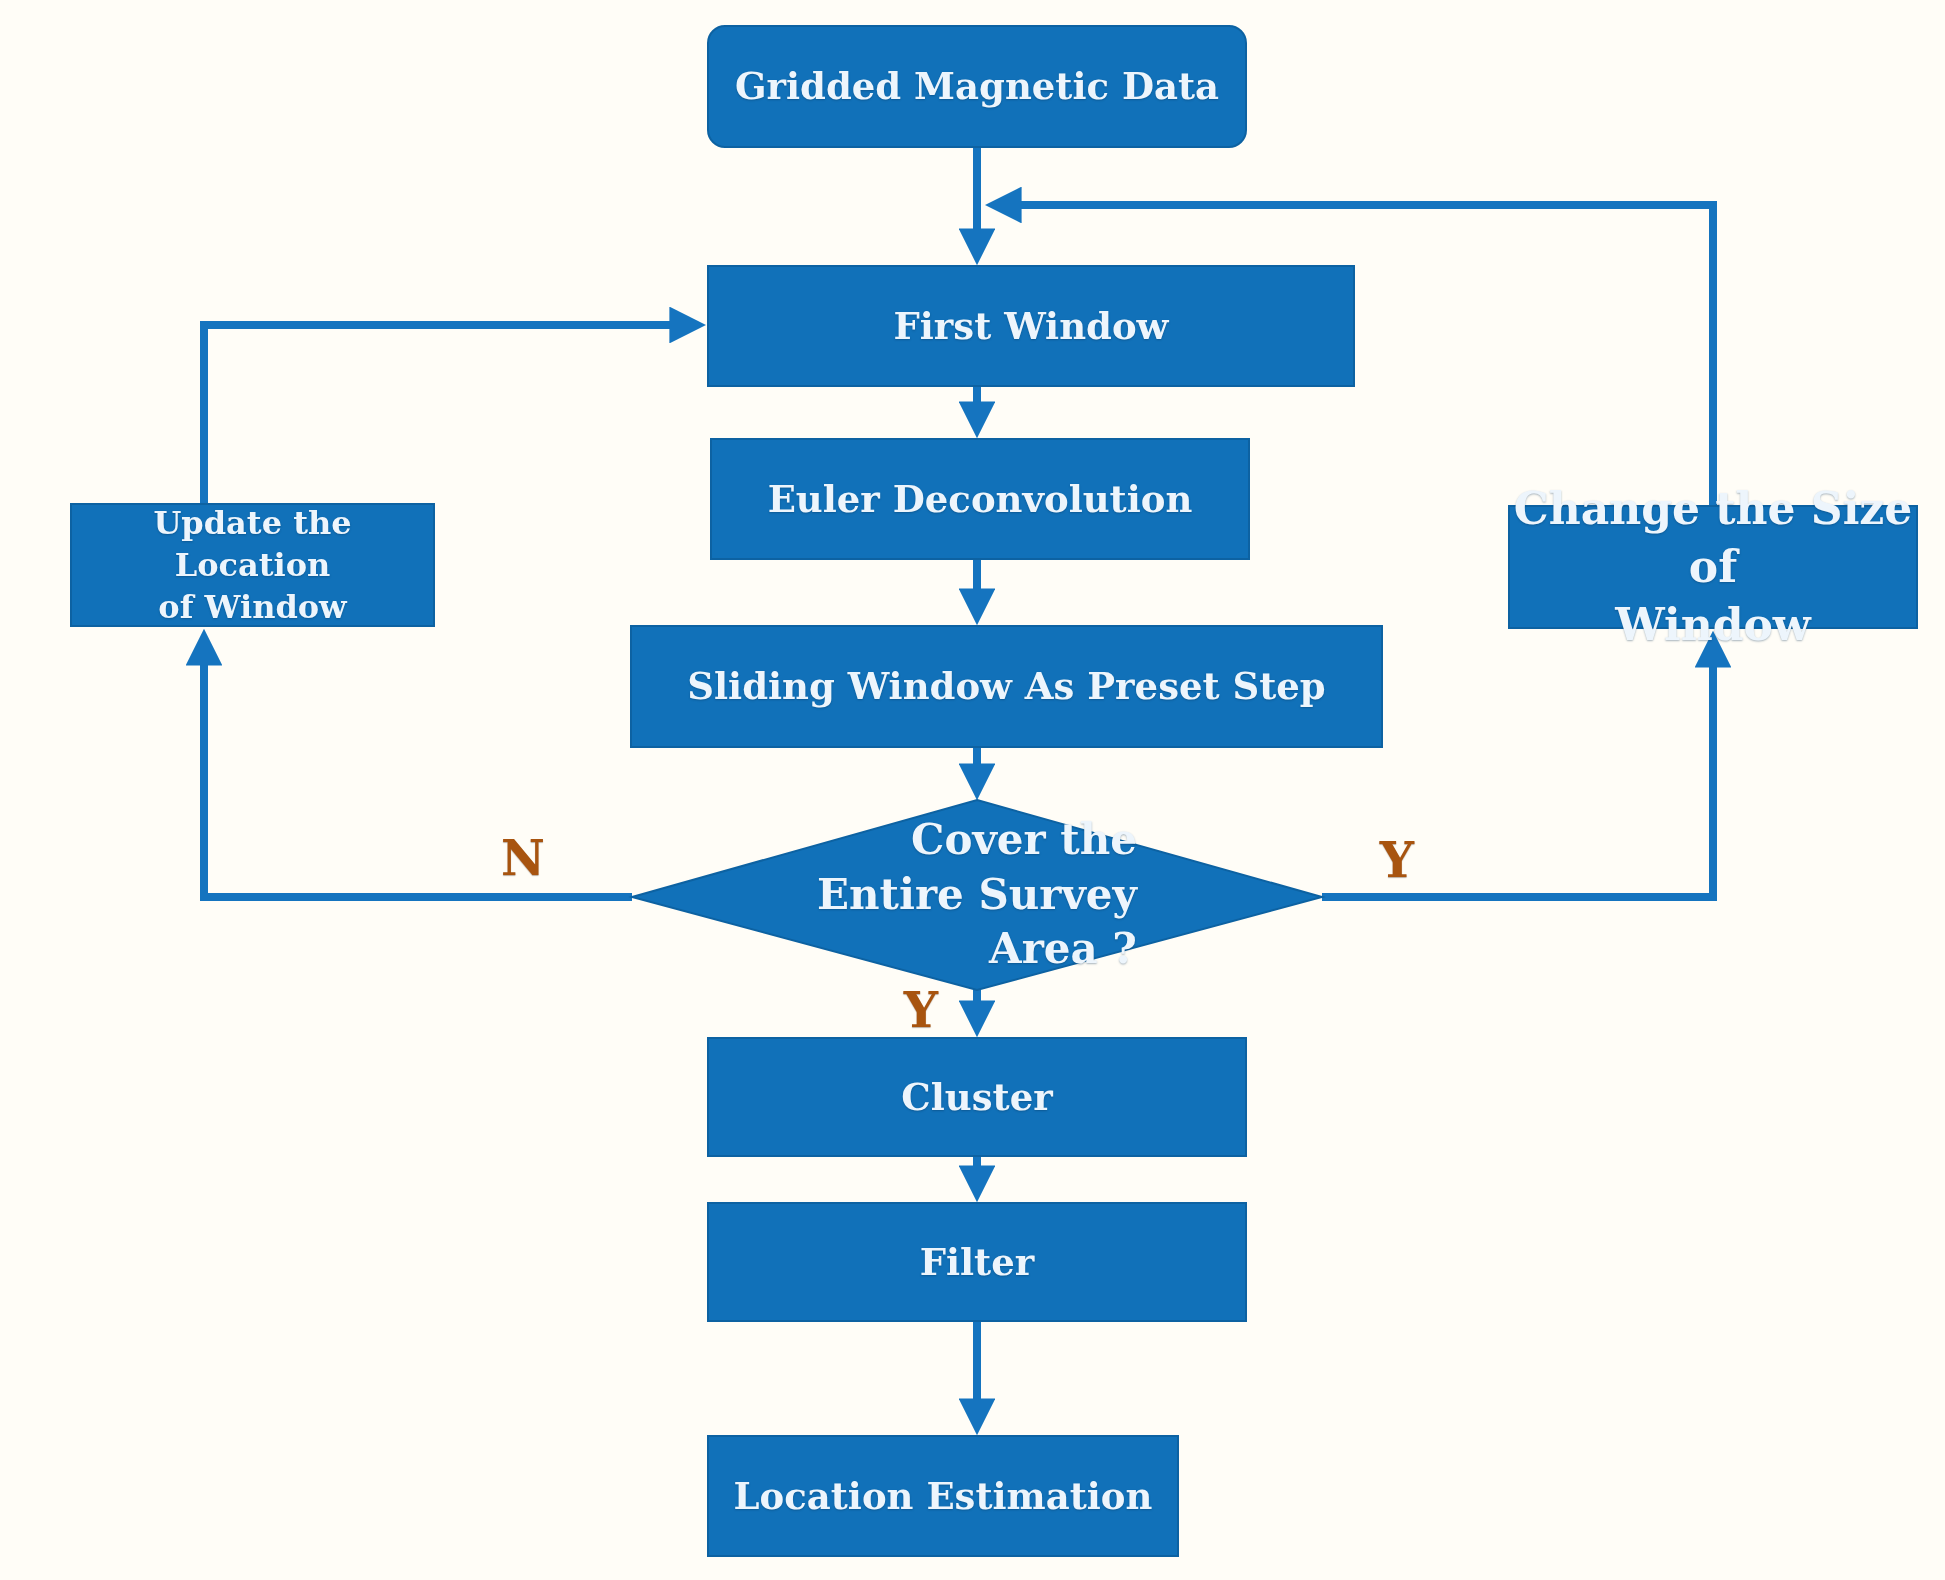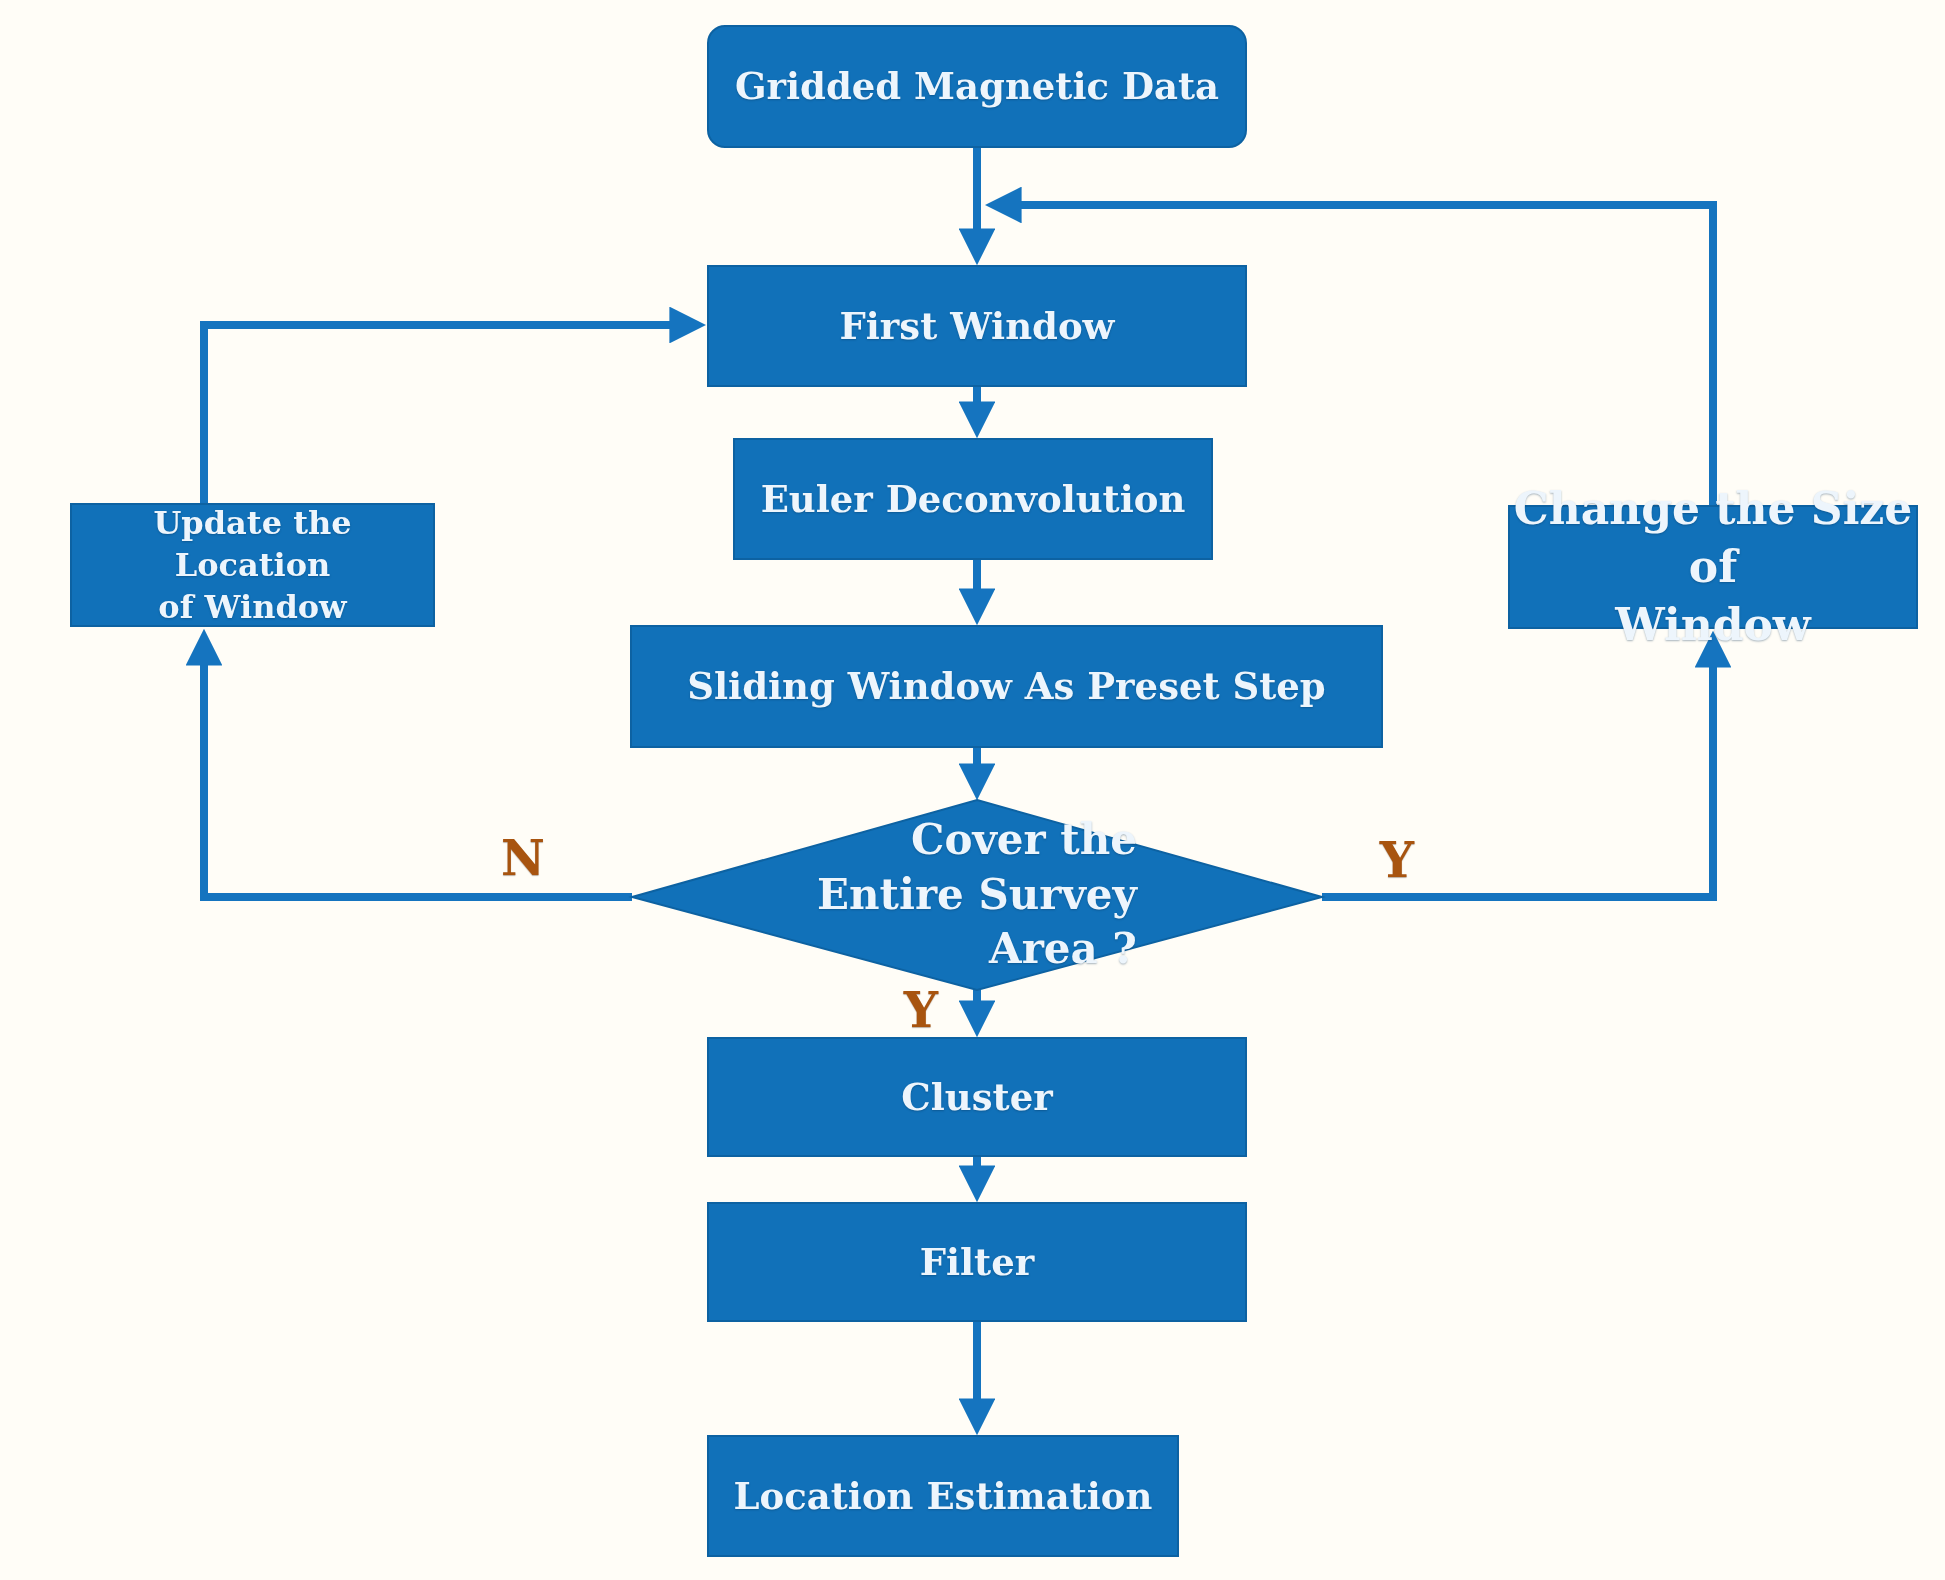--- a/index.html
+++ b/index.html
@@ -29,22 +29,22 @@
     box-sizing:border-box;
     display:flex;align-items:center;justify-content:center;
     text-align:center;
     color:var(--text-light);
     font-weight:bold;
     white-space:pre-line;
     text-shadow:0 1px 2px rgba(6,45,80,0.35);
     line-height:1.32;
   }
   .node-gridded   {left:707px; top:25px;   width:540px; height:123px; font-size:37px;border-radius:18px;}
-  .node-first     {left:707px; top:265px;  width:540px; height:122px; font-size:37px;}
-  .node-euler     {left:733px; top:438px;  width:480px; height:122px; font-size:37px;}
+  .node-first     {left:707px; top:265px;  width:648px; height:122px; font-size:37px;}
+  .node-euler     {left:710px; top:438px;  width:540px; height:122px; font-size:37px;}
   .node-sliding   {left:630px; top:625px;  width:753px; height:123px; font-size:37px;}
   .node-cluster   {left:707px; top:1037px; width:540px; height:120px; font-size:37px;}
   .node-filter    {left:707px; top:1202px; width:540px; height:120px; font-size:37px;}
   .node-location  {left:707px; top:1435px; width:472px; height:122px; font-size:37px;}
   .node-update    {left:22px;  top:503px;  width:365px; height:124px; font-size:32px;margin-left:48px;}
   .node-change    {left:1508px;top:505px;  width:410px; height:124px; font-size:44px;}
   .node-decision{
     position:absolute;
     left:777px; top:800px; width:400px; height:190px;
     display:flex;align-items:center;justify-content:center;

